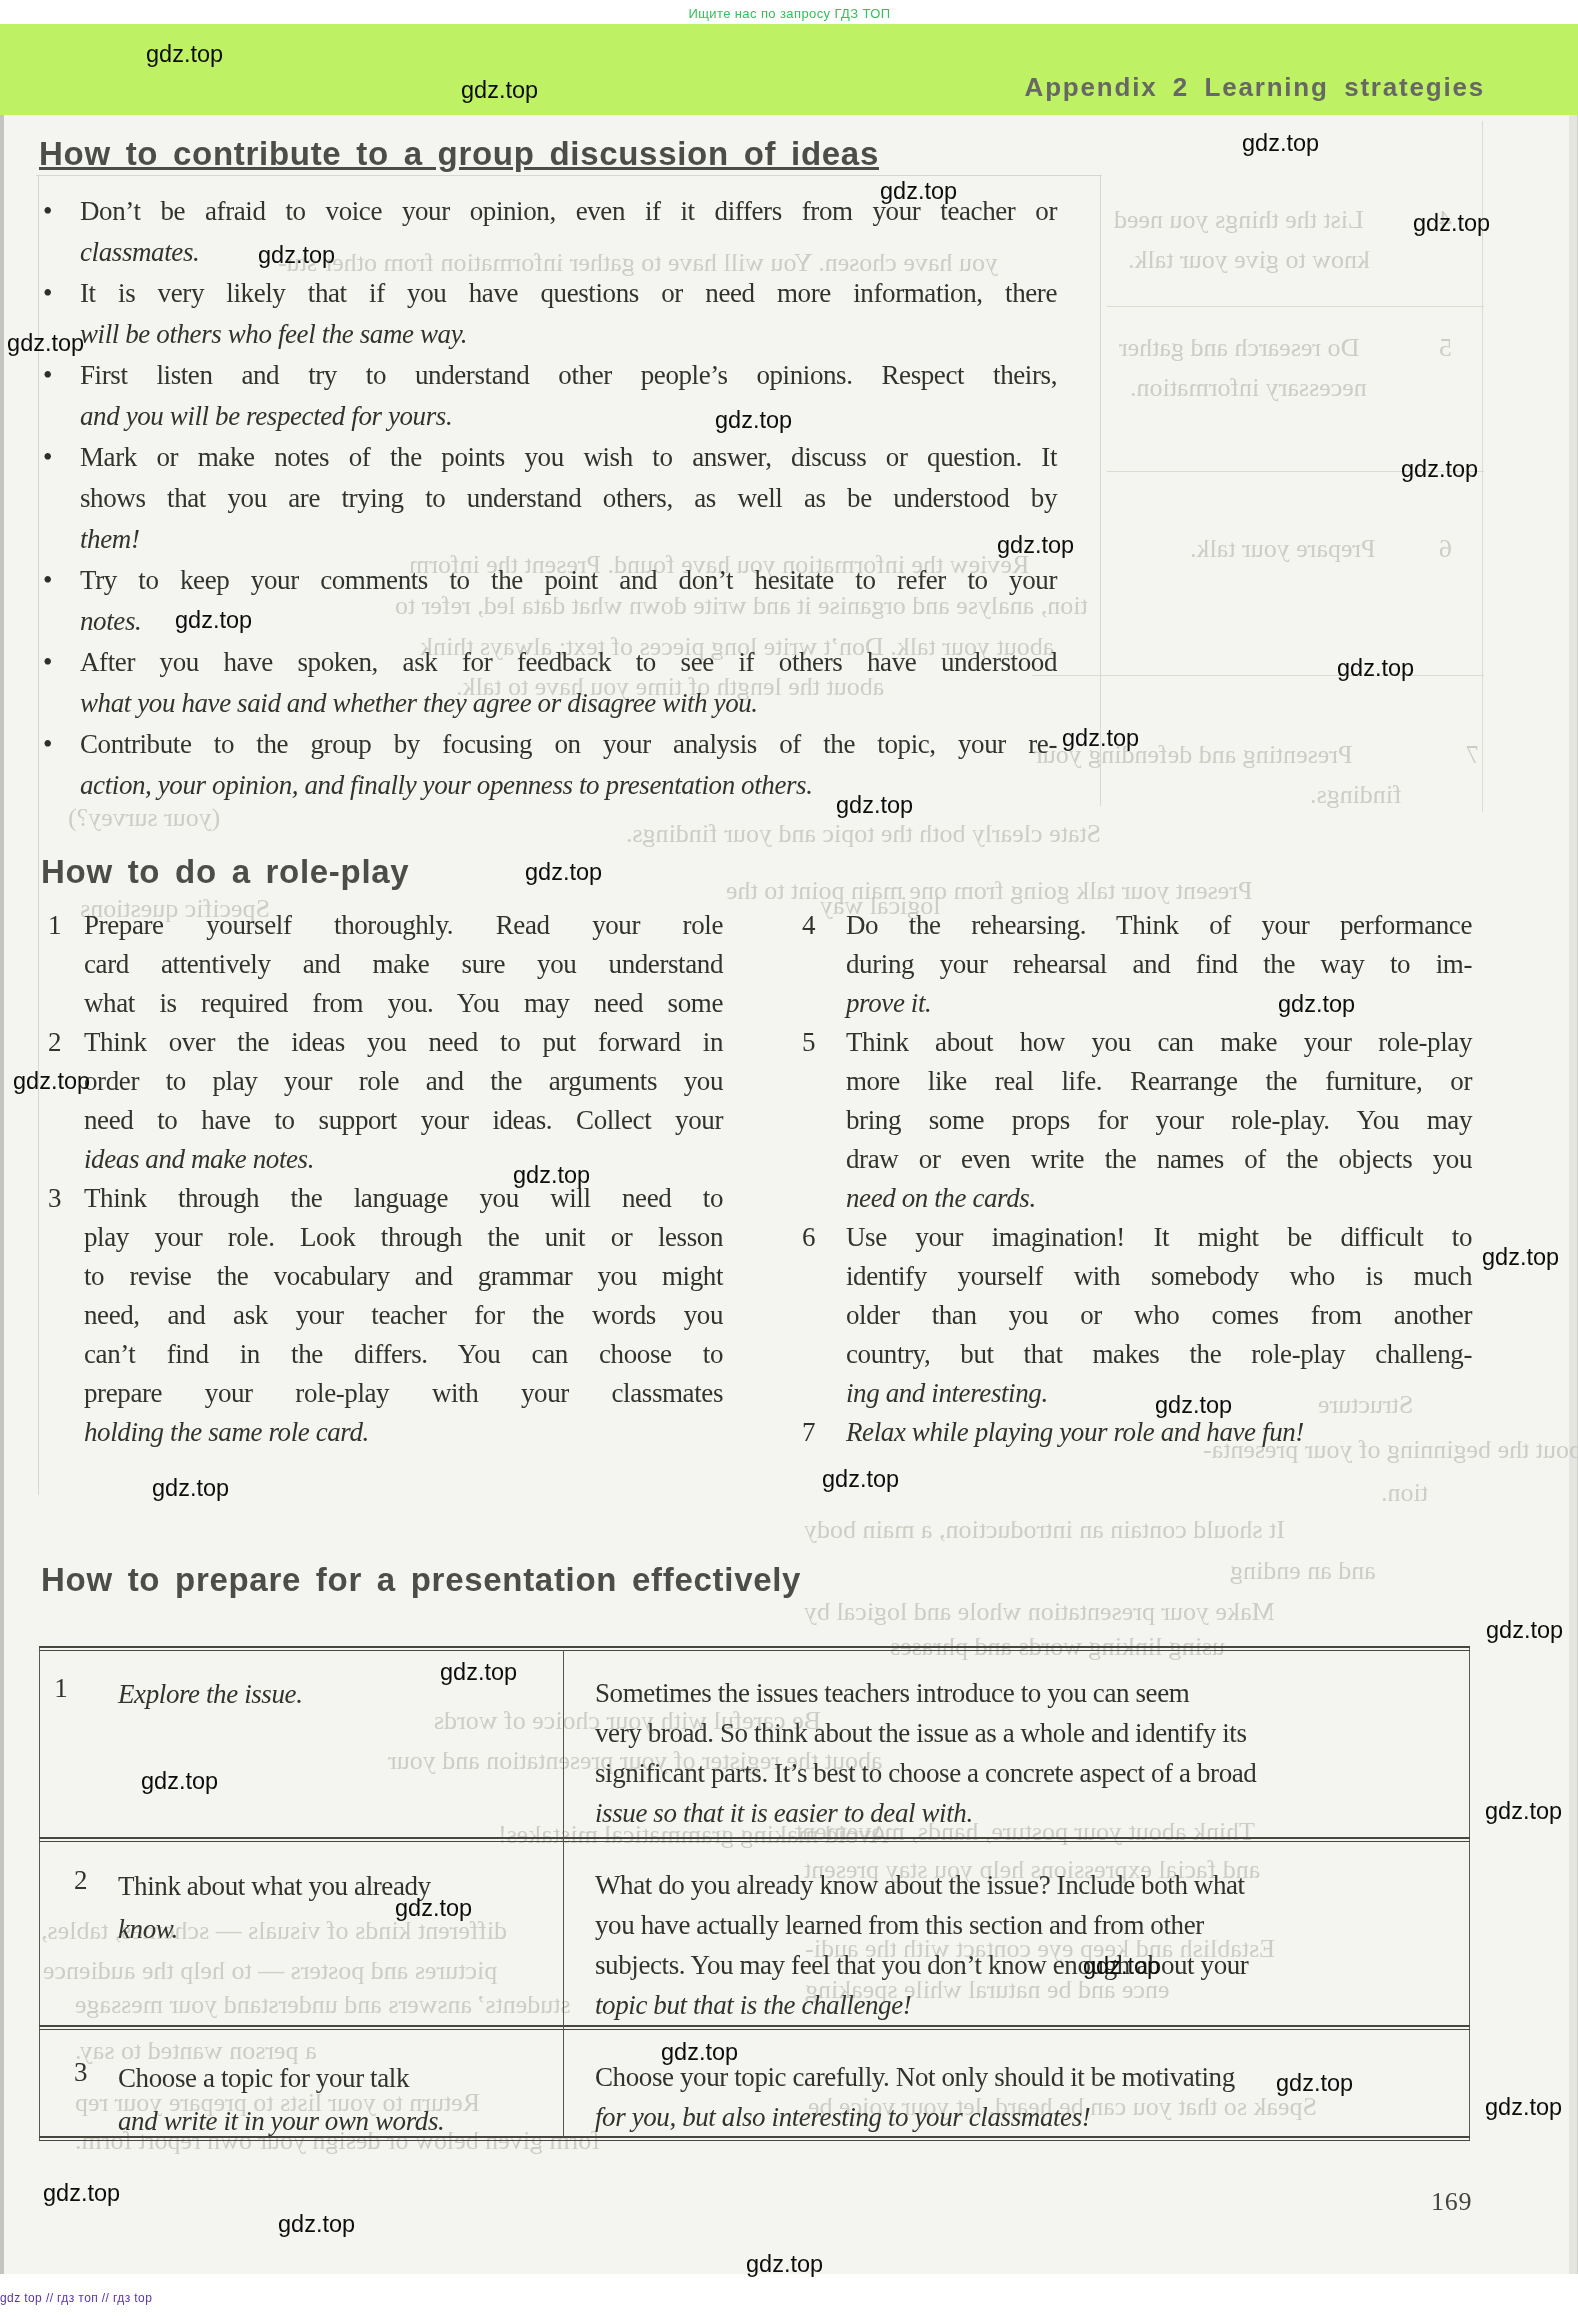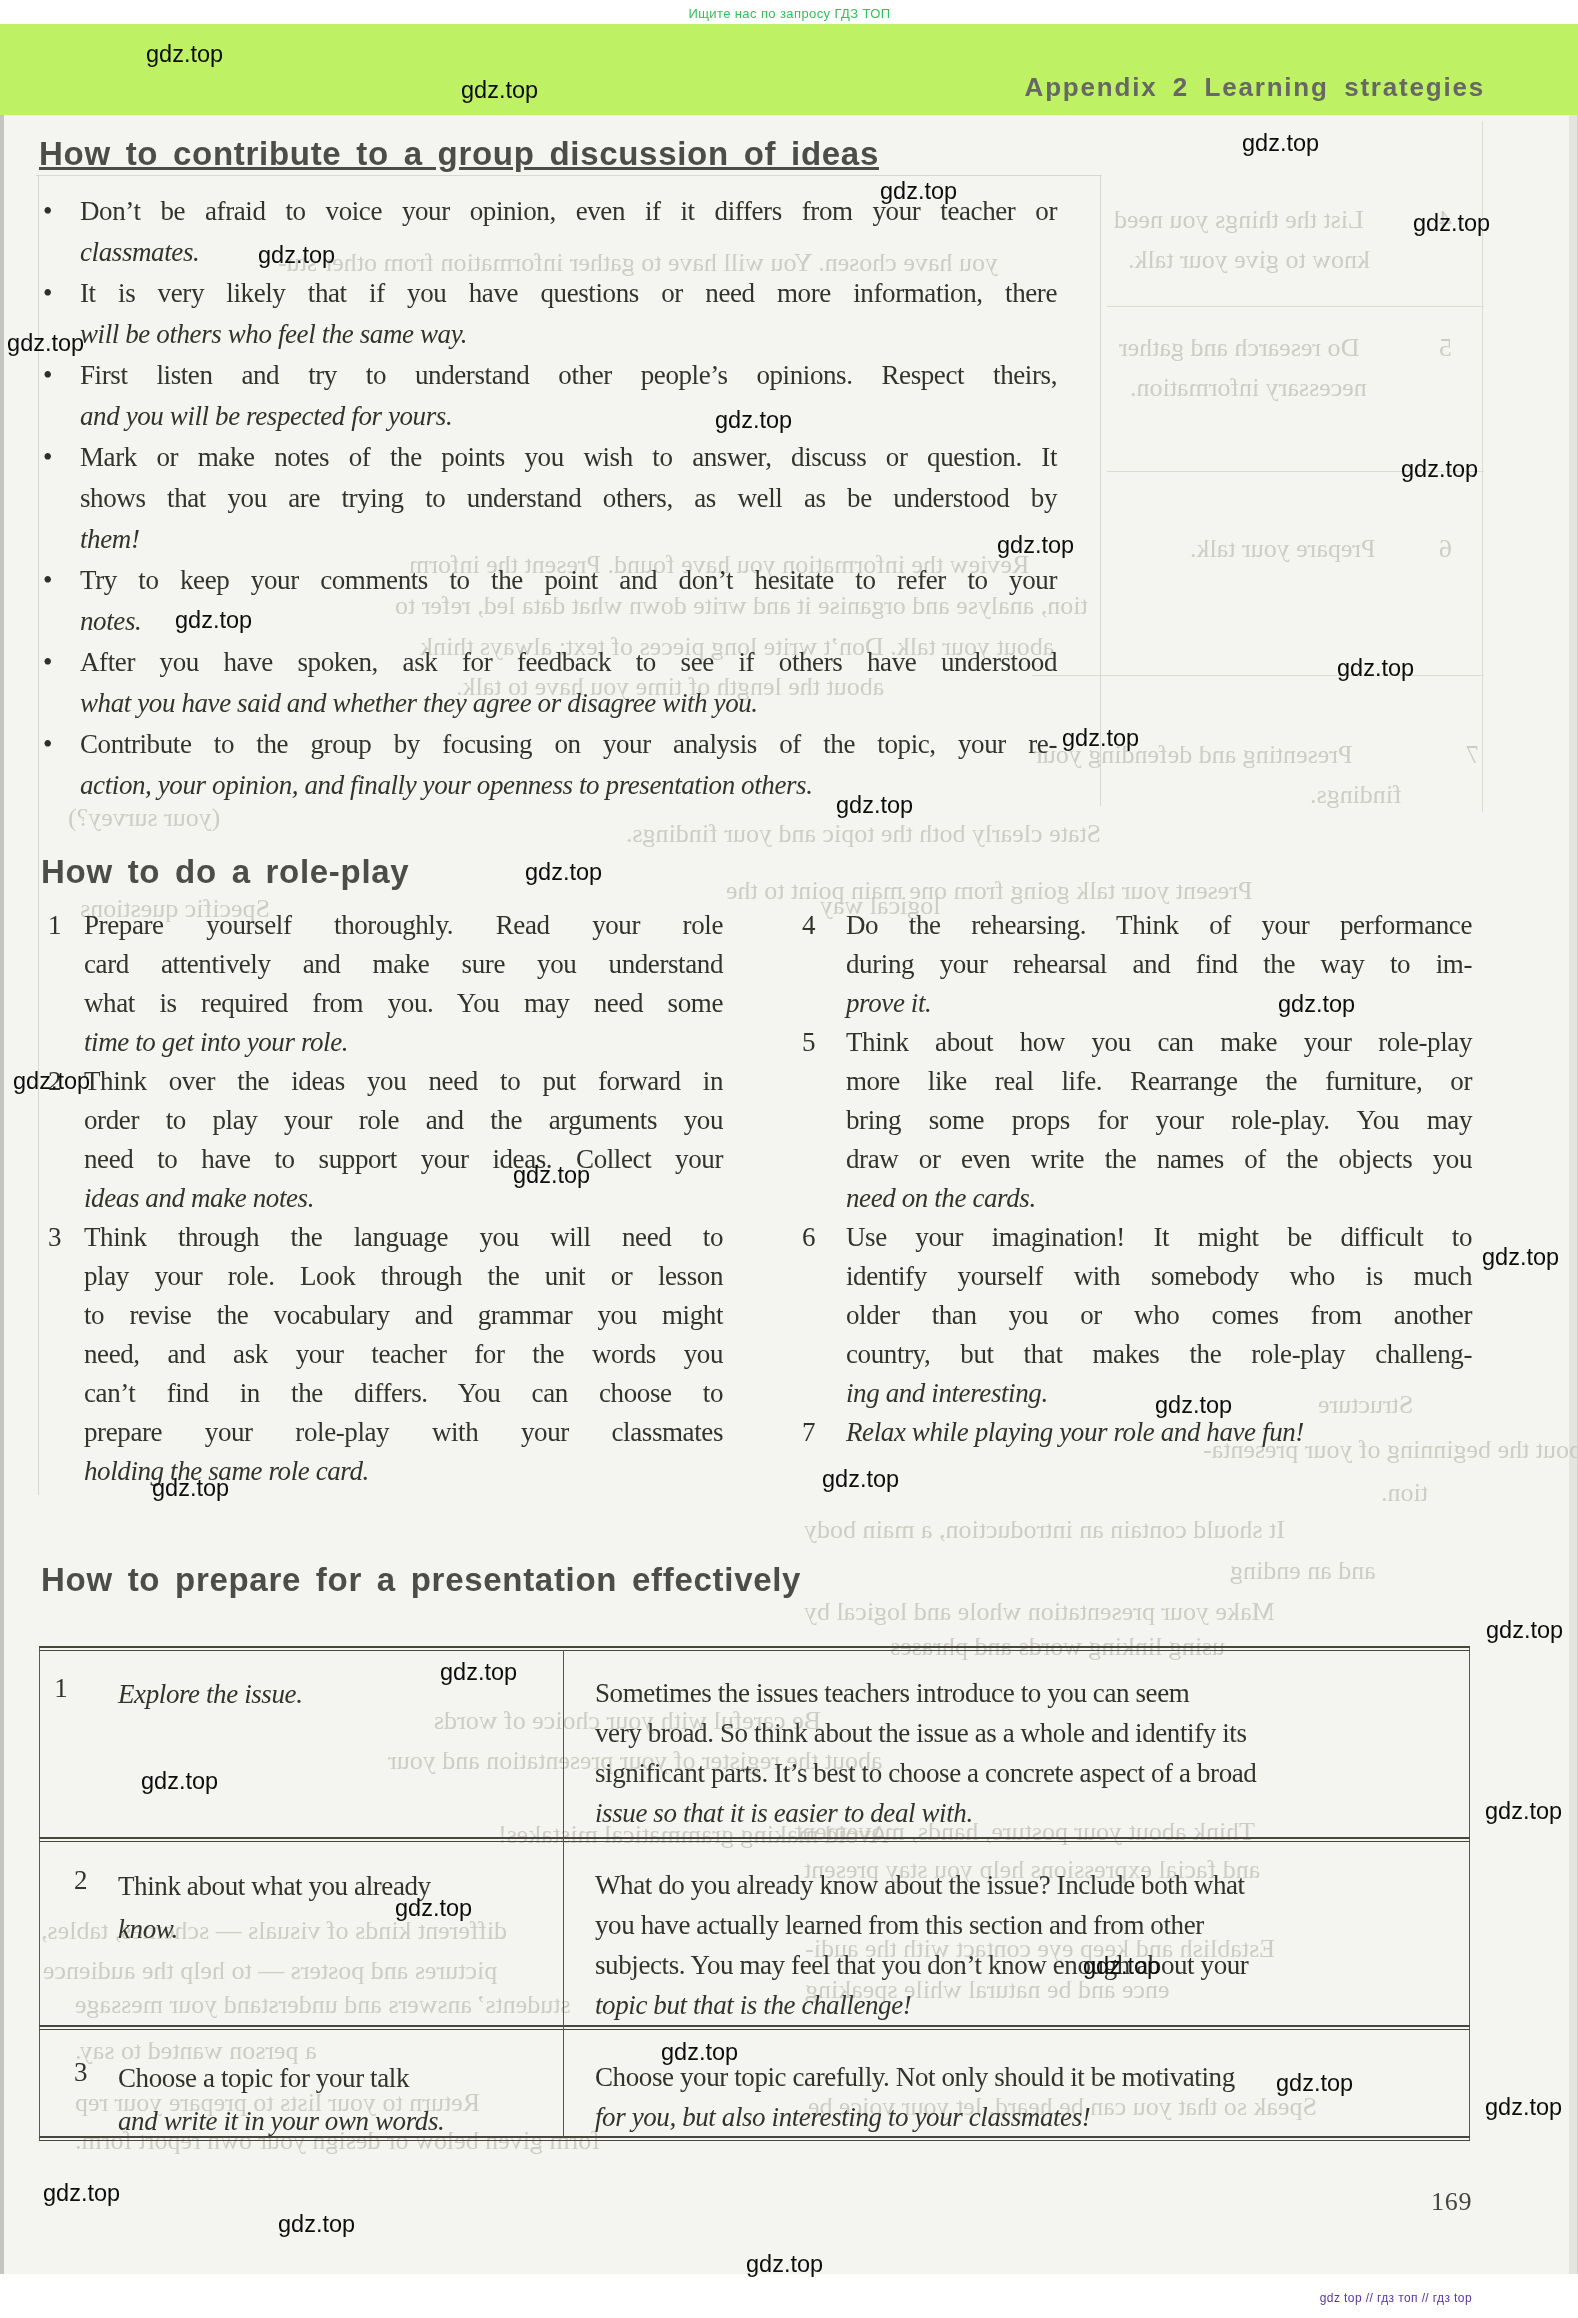--- a/index.html
+++ b/index.html
@@ -12,21 +12,21 @@
   .strip-top{position:absolute;left:0;top:0;width:1579px;height:23.5px;background:#ffffff;}
   .strip-bottom{position:absolute;left:0;top:2274px;width:1579px;height:44px;background:#ffffff;}
   .top-note{position:absolute;left:0;top:5.7px;width:1579px;text-align:center;
     font-family:"Liberation Sans",sans-serif;font-size:13px;letter-spacing:0.4px;color:#33c05a;}
   .graybar{position:absolute;left:0;top:23.5px;width:1579px;height:91px;background:#bef264;}
   .bar-title{position:absolute;right:94px;bottom:11.4px;font-family:"Liberation Sans",sans-serif;
     font-weight:700;font-size:26px;color:#676765;letter-spacing:1.8px;word-spacing:6.4px;}
   .edge-left{position:absolute;left:0;top:115px;width:4.3px;height:2160px;background:#c4c4c0;}
   .edge-right{position:absolute;left:1569px;top:115px;width:10px;height:2160px;background:#e4e4e0;border-right:2.1px solid #d2d2cc;box-sizing:border-box;}
   .page-number{position:absolute;left:1431px;top:2187px;font-size:26px;color:#45453f;letter-spacing:0.7px;}
-  .footer-note{position:absolute;left:0;top:2291px;width:1472px;text-align:right;
+  .footer-note{position:absolute;left:0;top:2291px;width:1472px;text-align:left;
     font-family:"Liberation Sans",sans-serif;font-size:12px;color:#5a35a8;letter-spacing:0.4px;}
   
   .h1{position:absolute;font-family:"Liberation Sans",sans-serif;font-weight:700;
     font-size:33px;color:#4c4c48;letter-spacing:0.7px;word-spacing:5px;white-space:nowrap;}
   #h-discussion{left:39px;top:135px;text-decoration:underline;}
   #h-roleplay{left:41px;top:853px;}
   #h-presentation{left:41px;top:1561px;}
   
   .frameline{position:absolute;background:#d7d7d1;}
   
@@ -167,21 +167,20 @@
   </div>
 
   <div class="h1" id="h-roleplay">How to do a role-play</div>
 
   <div class="rcolumn" id="rcol-left">
     <div class="ritem">
       <span class="rnum">1</span>
     <div class="ln">Prepare yourself thoroughly. Read your role</div>
         <div class="ln">card attentively and make sure you understand</div>
         <div class="ln">what is required from you. You may need some</div>
-        <div class="ln ln-last">time to get into your role.</div>
       </div>
     <div class="ritem">
       <span class="rnum">2</span>
     <div class="ln">Think over the ideas you need to put forward in</div>
         <div class="ln">order to play your role and the arguments you</div>
         <div class="ln">need to have to support your ideas. Collect your</div>
         <div class="ln ln-last">ideas and make notes.</div>
       </div>
     <div class="ritem">
       <span class="rnum">3</span>

